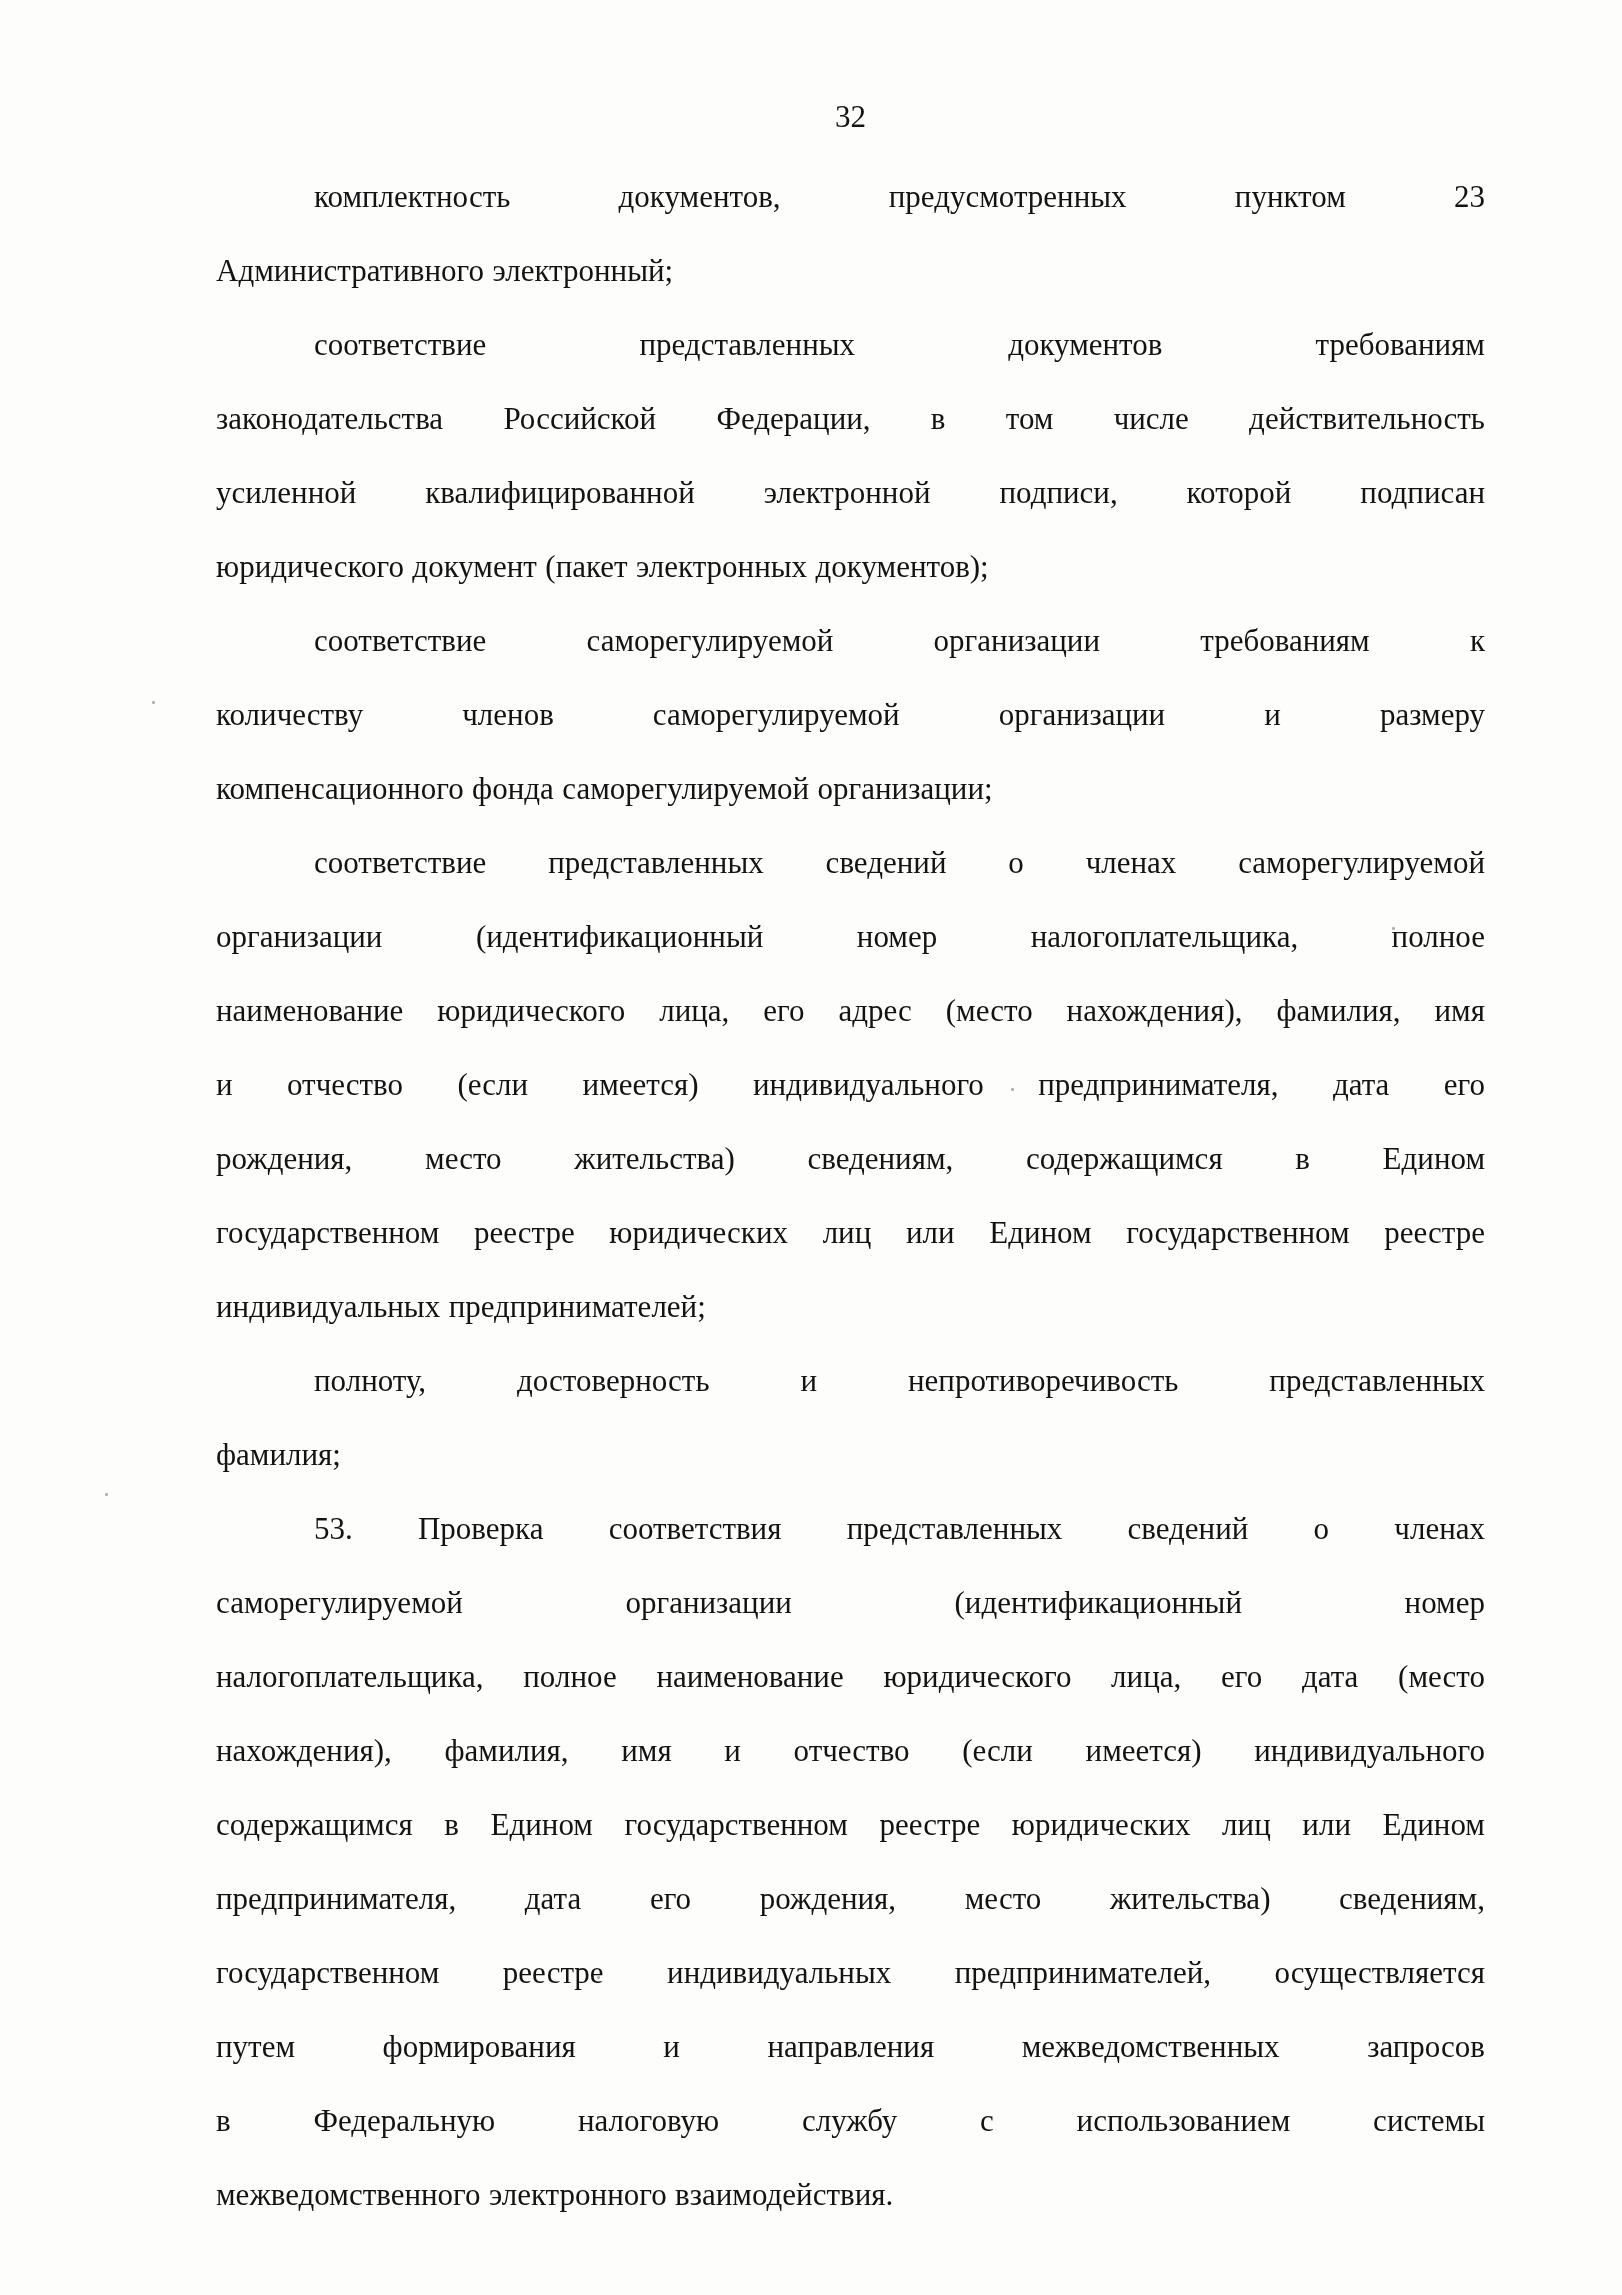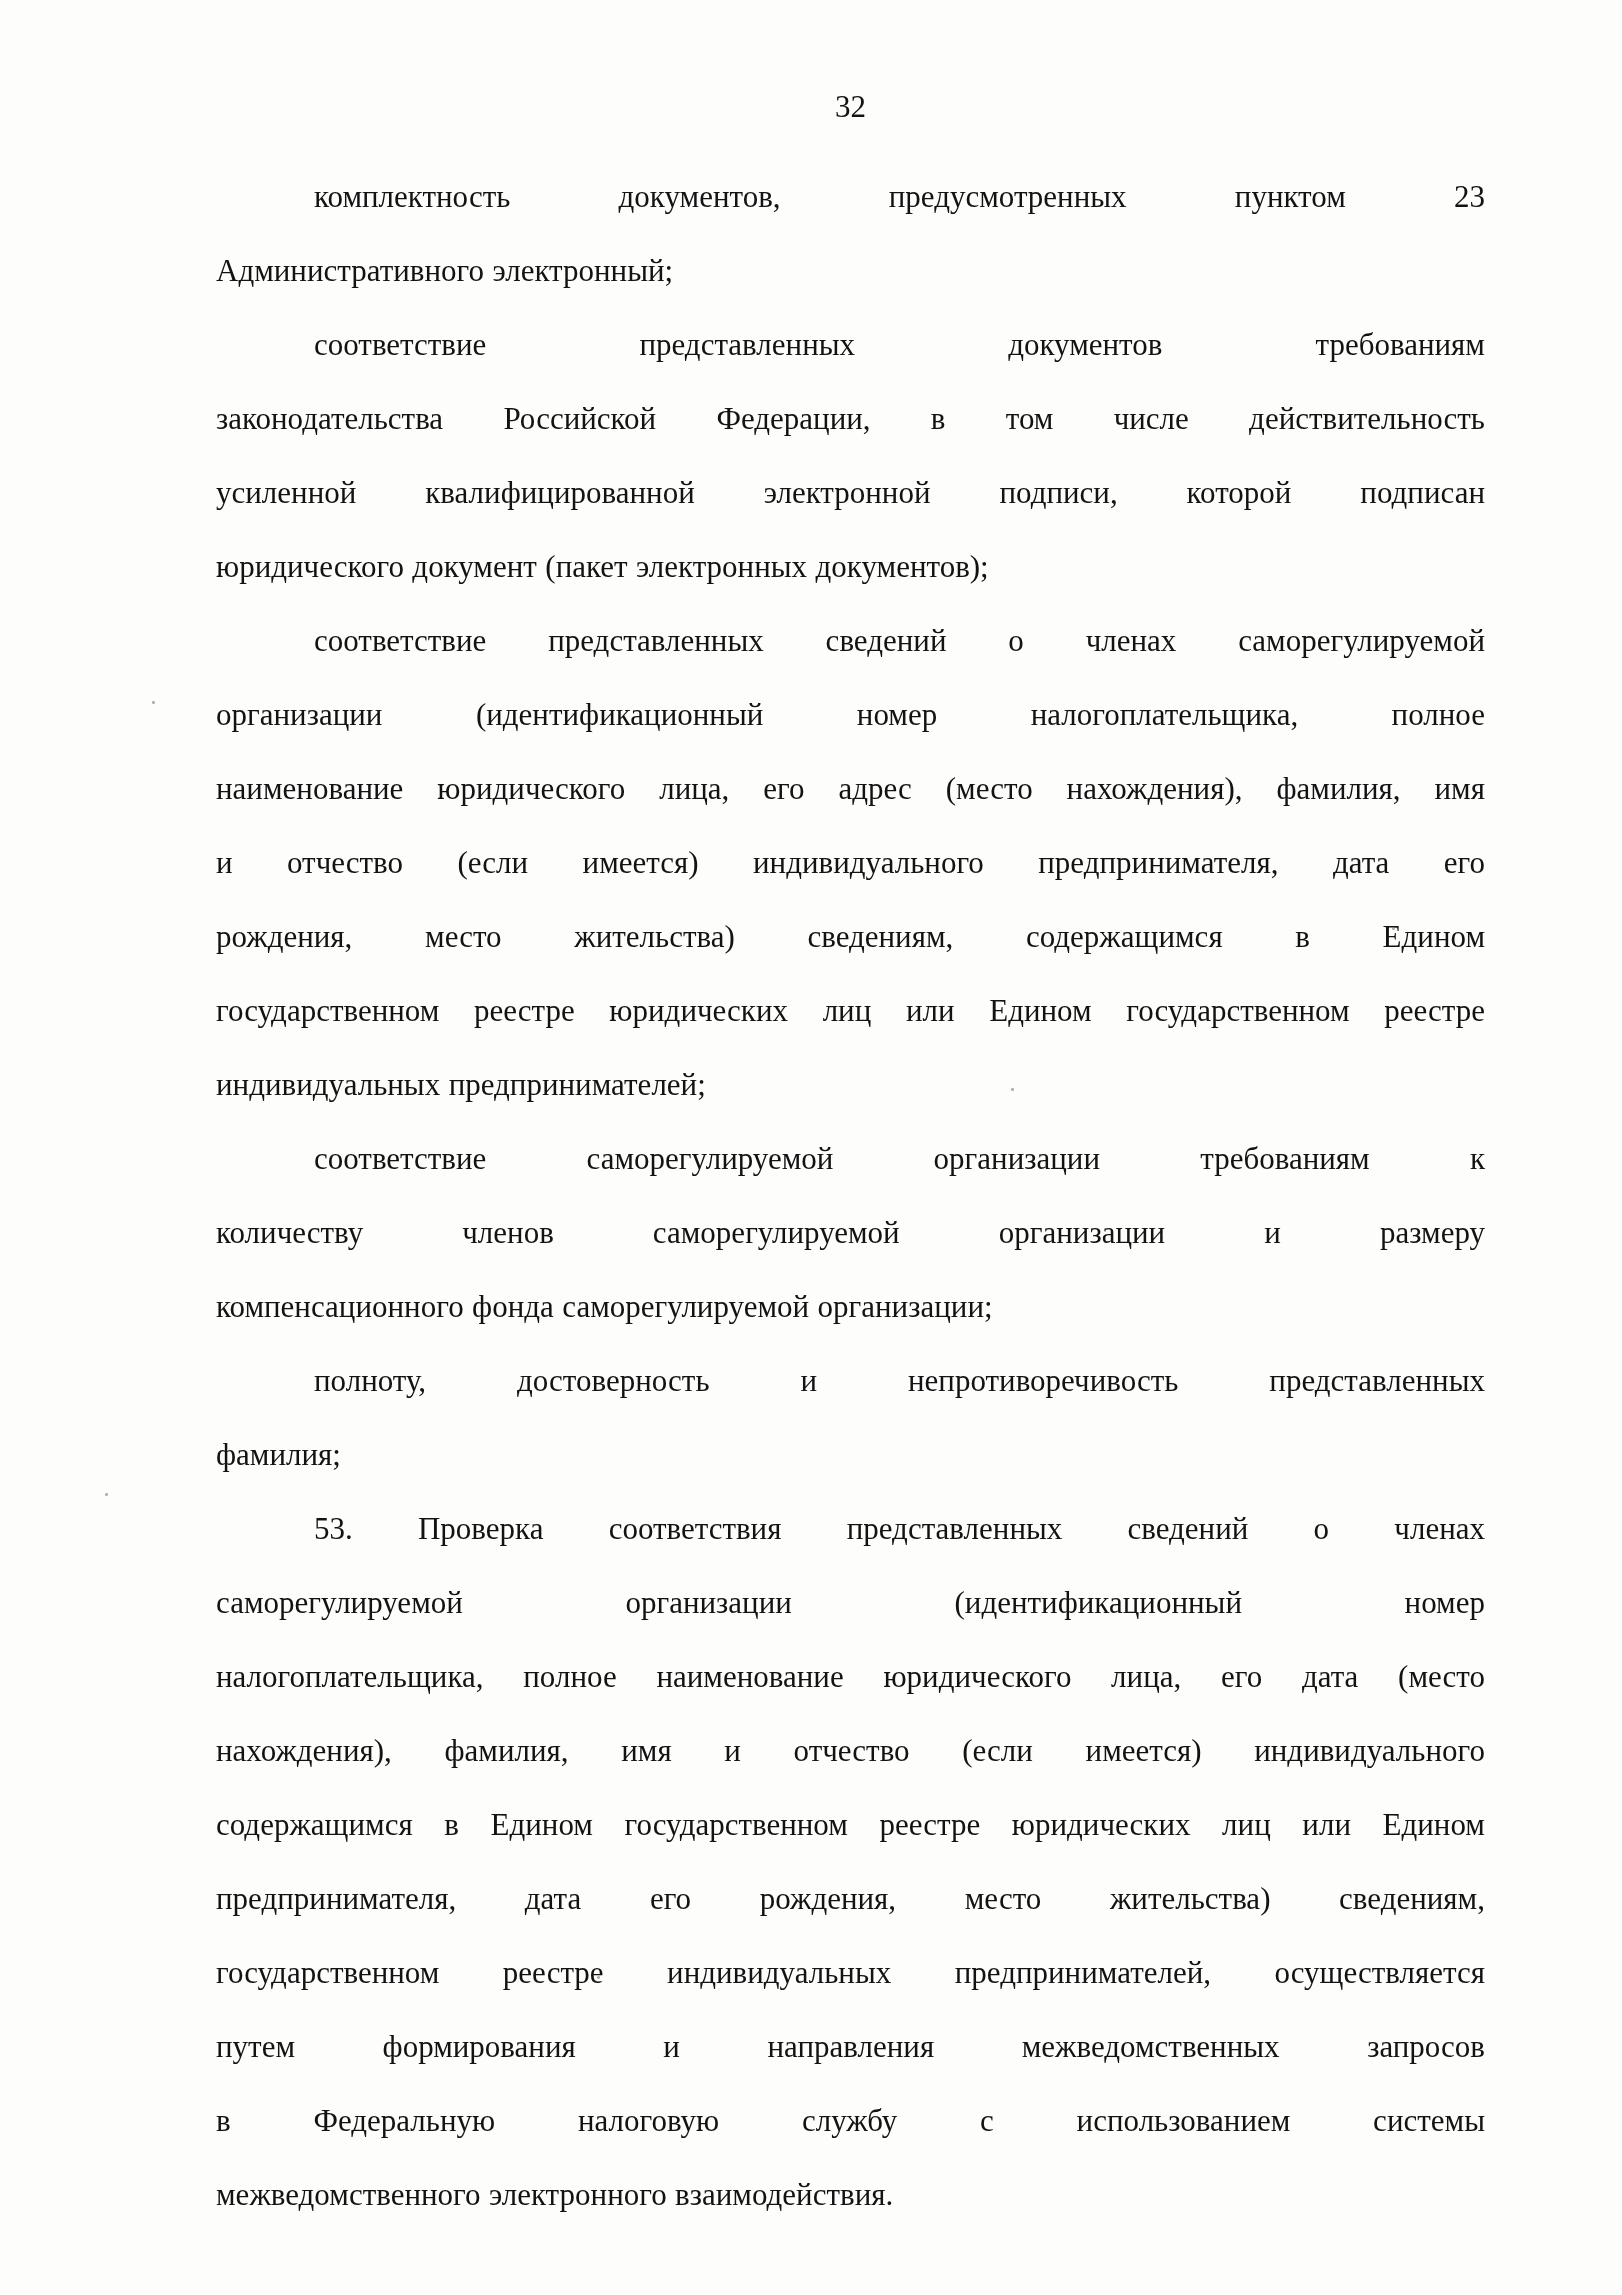--- a/index.html
+++ b/index.html
@@ -10,21 +10,21 @@
     width: 1623px;
     height: 2295px;
     position: relative;
     background: #fdfdfc;
     color: #131313;
     font-family: "Liberation Serif", "DejaVu Serif", serif;
     overflow: hidden;
   }
   .page-number {
     position: absolute;
-    top: 88px;
+    top: 98px;
     left: 216px;
     width: 1269px;
     text-align: center;
     font-size: 31px;
     line-height: 37px;
   }
   .content {
     position: absolute;
     top: 160px;
     left: 216px;
@@ -67,32 +67,32 @@
       <div class="line first">комплектность документов, предусмотренных пунктом 23</div>
       <div class="line last">Административного электронный;</div>
     </div>
     <div class="paragraph">
       <div class="line first">соответствие представленных документов требованиям</div>
       <div class="line">законодательства Российской Федерации, в том числе действительность</div>
       <div class="line">усиленной квалифицированной электронной подписи, которой подписан</div>
       <div class="line last">юридического документ (пакет электронных документов);</div>
     </div>
     <div class="paragraph">
+      <div class="line first">соответствие саморегулируемой организации требованиям к</div>
+      <div class="line">количеству членов саморегулируемой организации и размеру</div>
+      <div class="line last">компенсационного фонда саморегулируемой организации;</div>
+    </div>
+    <div class="paragraph">
       <div class="line first">соответствие представленных сведений о членах саморегулируемой</div>
       <div class="line">организации (идентификационный номер налогоплательщика, полное</div>
       <div class="line">наименование юридического лица, его адрес (место нахождения), фамилия, имя</div>
       <div class="line">и отчество (если имеется) индивидуального предпринимателя, дата его</div>
       <div class="line">рождения, место жительства) сведениям, содержащимся в Едином</div>
       <div class="line">государственном реестре юридических лиц или Едином государственном реестре</div>
       <div class="line last">индивидуальных предпринимателей;</div>
-    </div>
-    <div class="paragraph">
-      <div class="line first">соответствие саморегулируемой организации требованиям к</div>
-      <div class="line">количеству членов саморегулируемой организации и размеру</div>
-      <div class="line last">компенсационного фонда саморегулируемой организации;</div>
     </div>
     <div class="paragraph">
       <div class="line first">полноту, достоверность и непротиворечивость представленных</div>
       <div class="line last">фамилия;</div>
     </div>
     <div class="paragraph">
       <div class="line first">53. Проверка соответствия представленных сведений о членах</div>
       <div class="line">саморегулируемой организации (идентификационный номер</div>
       <div class="line">налогоплательщика, полное наименование юридического лица, его дата (место</div>
       <div class="line">нахождения), фамилия, имя и отчество (если имеется) индивидуального</div>

